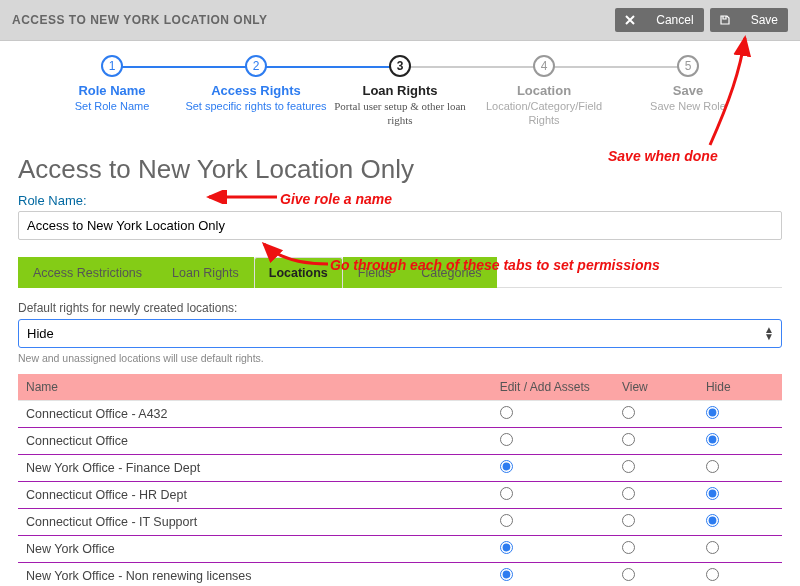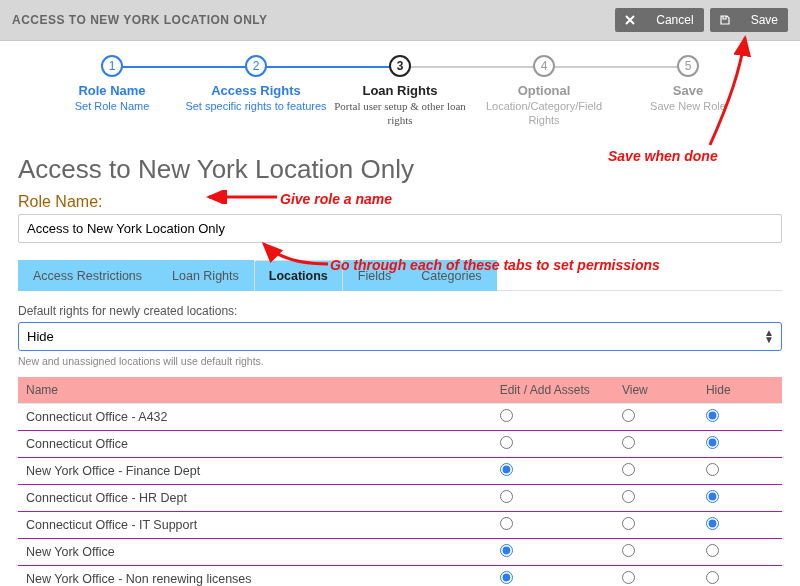--- a/index.html
+++ b/index.html
@@ -17,24 +17,24 @@
   .step.active .step-title { color: #2d7cf0; }
   .step.current .step-title { color: #222; }
   .step-sub { font-size: 11px; color: #aaa; margin-top: 2px; line-height: 1.25; }
   .step.active .step-sub { color: #2d7cf0; }
   .step.current .step-sub { color: #555; font-family: Liberation Serif, serif; }
   .step-line { position: absolute; top: 11px; left: 50%; width: 100%; height: 2px; background: #ccc; z-index: 1; }
   .step.active .step-line { background: #2d7cf0; }
   .step:last-child .step-line { display: none; }
   .page { padding: 10px 18px 0; }
   h1.page-title { font-size: 26px; font-weight: 300; color: #666; margin: 10px 0 8px; }
-  .form-label { font-size: 16px; color: #a16207; margin-bottom: 3px; display: block; }
+  .form-label { font-size: 13px; color: #0369a1; margin-bottom: 3px; display: block; }
   .text-input { width: 100%; border: 1px solid #ccc; padding: 6px 8px; font-size: 13px; border-radius: 2px; }
   .tabs { display: flex; border-bottom: 1px solid #ddd; margin-top: 16px; }
-  .tab { padding: 8px 14px; font-size: 12.5px; color: #555; cursor: pointer; border: 1px solid transparent; border-bottom: none; position: relative; top: 1px; background: #7dd3fc; }
+  .tab { padding: 8px 14px; font-size: 12.5px; color: #555; cursor: pointer; border: 1px solid transparent; border-bottom: none; position: relative; top: 1px; background: #84cc16; }
   .tab.active { border-color: #ddd; border-radius: 3px 3px 0 0; font-weight: 600; color: #222; }
   .default-row { margin: 12px 0 4px; }
   .default-row label { font-size: 12px; color: #555; }
   .select-wrap { margin-top: 4px; position: relative; }
   .select { width: 100%; border: 1.5px solid #3b82f6; padding: 6px 8px; font-size: 13px; border-radius: 3px; appearance: none; background: #fff; }
   .select-arrows { position: absolute; right: 8px; top: 50%; transform: translateY(-50%); font-size: 10px; line-height: 7px; color: #444; pointer-events: none; }
   .hint { font-size: 10.5px; color: #888; margin-top: 4px; }
   table { width: 100%; border-collapse: collapse; margin-top: 10px; table-layout: fixed; }
   th { text-align: left; font-size: 12px; font-weight: 400; color: #555; background: #fca5a5; padding: 6px 8px; border-bottom: 1px solid #e3e3e3; }
   th.col-name { width: 62%; }
@@ -63,21 +63,21 @@
         <path d="M1 1 h6 l2 2 v6 h-8 z M3 1 v3 h3 v-3" fill="none" stroke="#fff" stroke-width="1.2"></path>
       </svg>
     <span>Save</span>
   </button>
 </div>
 
 <div class="wizard" id="wizard">
     <div class="step active"><div class="step-line"></div><div class="step-circle">1</div><div class="step-title">Role Name</div><div class="step-sub">Set Role Name</div></div>
     <div class="step active"><div class="step-line"></div><div class="step-circle">2</div><div class="step-title">Access Rights</div><div class="step-sub">Set specific rights to features</div></div>
     <div class="step current"><div class="step-line"></div><div class="step-circle">3</div><div class="step-title">Loan Rights</div><div class="step-sub">Portal user setup &amp; other loan rights</div></div>
-    <div class="step "><div class="step-line"></div><div class="step-circle">4</div><div class="step-title">Optional</div><div class="step-sub">Location/Category/Field Rights</div></div>
+    <div class="step "><div class="step-line"></div><div class="step-circle">4</div><div class="step-title">Location</div><div class="step-sub">Location/Category/Field Rights</div></div>
     <div class="step "><div class="step-circle">5</div><div class="step-title">Save</div><div class="step-sub">Save New Role</div></div>
   </div>
 
 <div class="page">
   <h1 class="page-title">Access to New York Location Only</h1>
   <label class="form-label">Role Name:</label>
   <input class="text-input" value="Access to New York Location Only" style="">
 
   <div class="tabs" id="tabs">
       <div class="tab">Access Restrictions</div>

